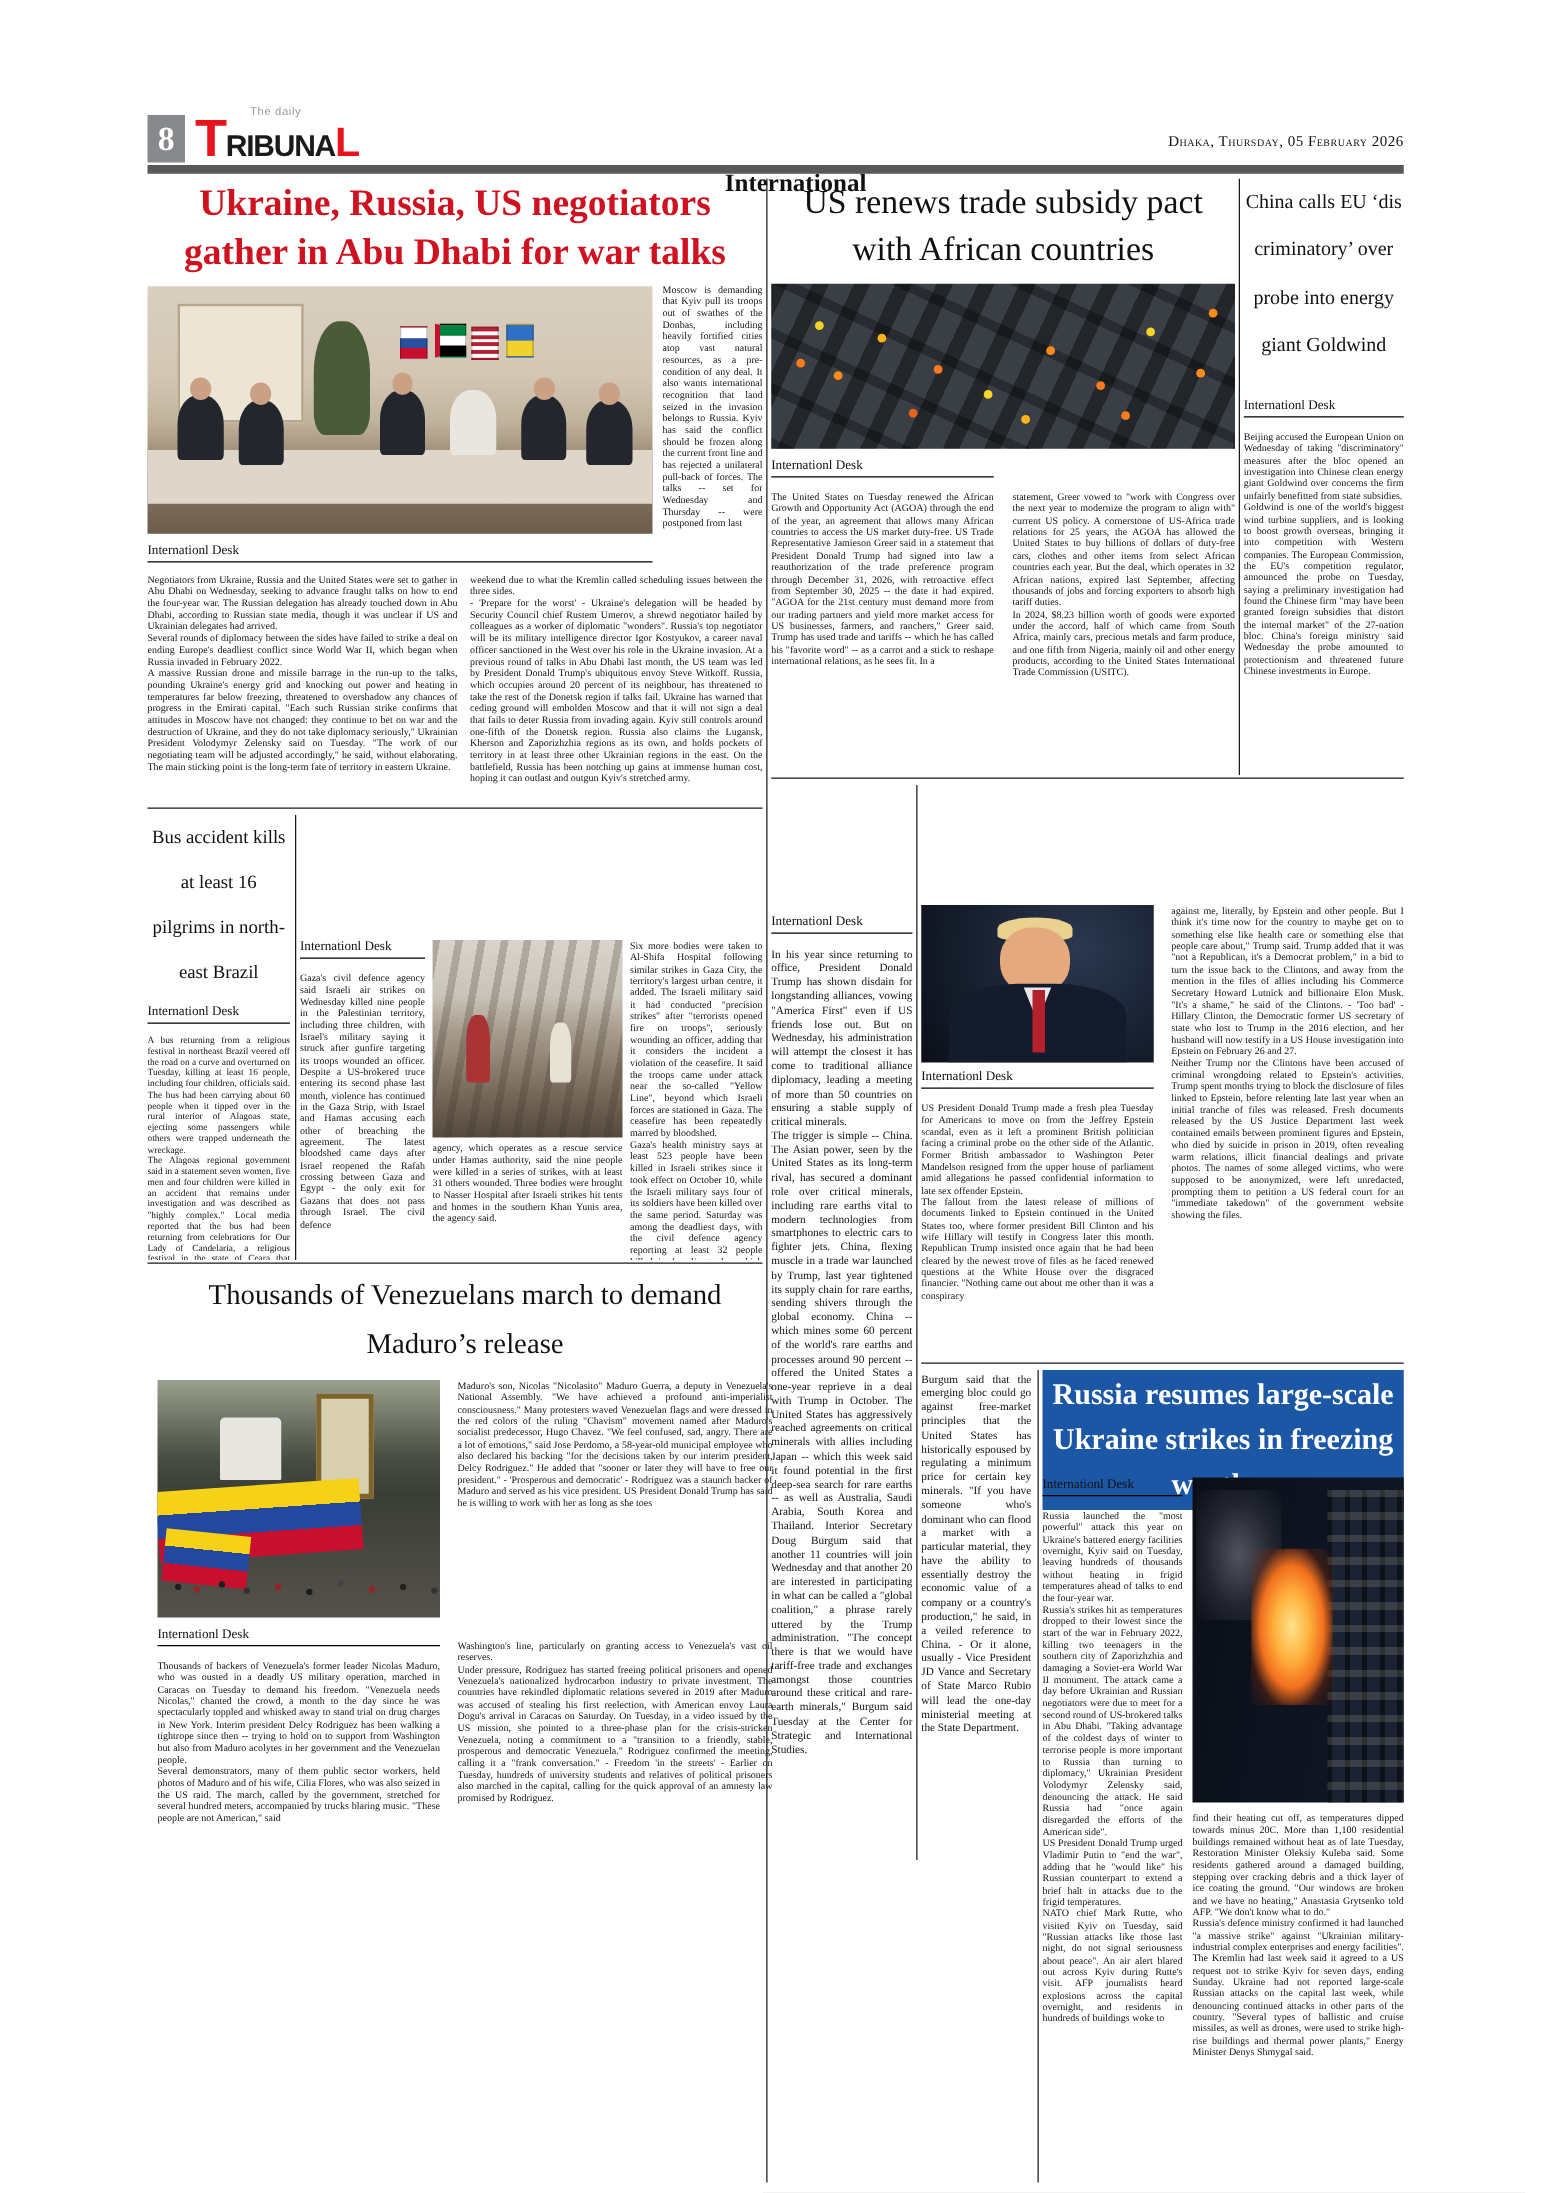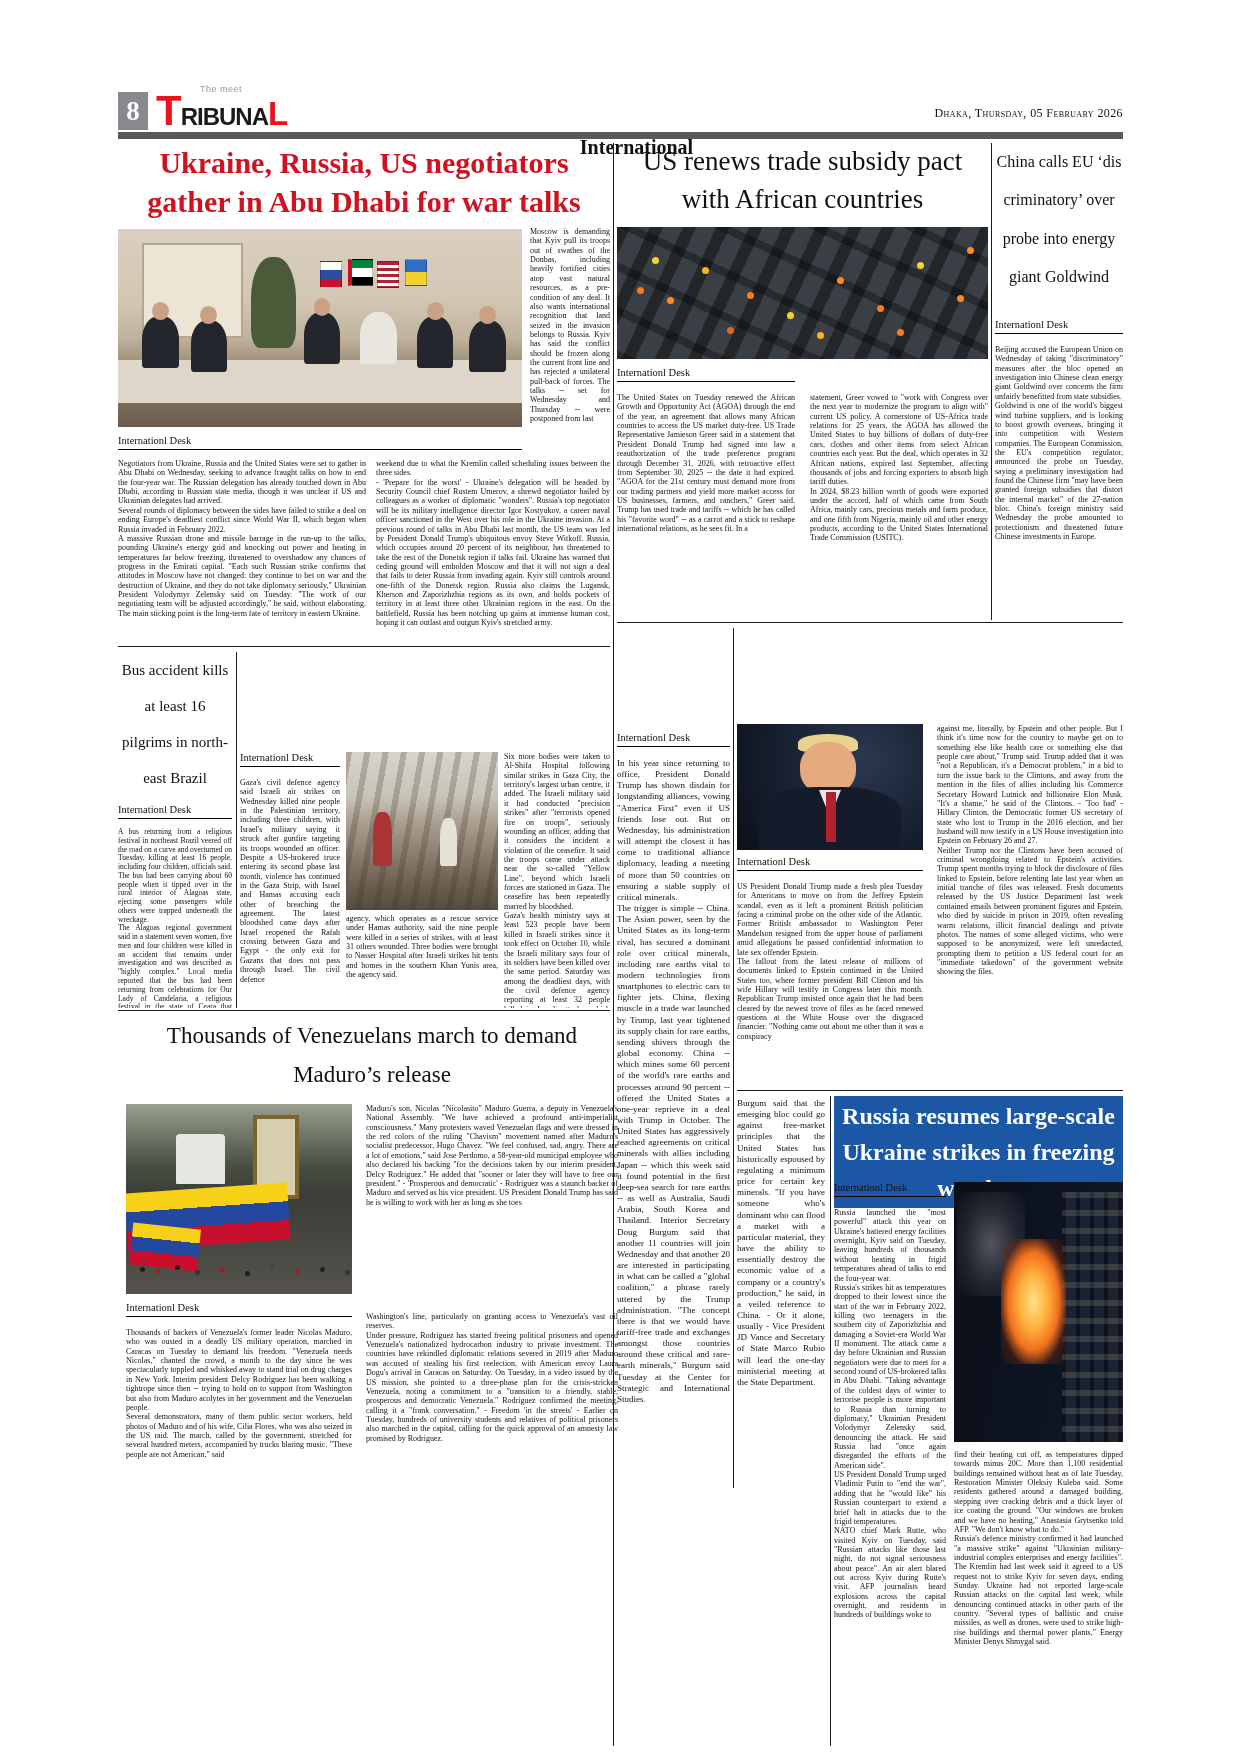--- a/index.html
+++ b/index.html
@@ -95,21 +95,21 @@
   .abs{position:absolute;}
 </style>
 </head>
 <body>
 
 <div id="page">
 
   <div class="masthead">
     <span class="pageno">8</span>
     <span class="logo">
-      <span class="daily">The meet</span>
+      <span class="daily">The daily</span>
       <span class="t1">T</span><span class="mid">RIBUNA</span><span class="t2">L</span>
     </span>
   </div>
   <div class="section-title">International</div>
   <div class="dateline">Dhaka, Thursday, 05 February 2026</div>
   <div class="graybar"></div>
 
   <div class="article" style="left:118px;top:143px;width:492px;height:500px;">
     <div class="hl-ukraine">Ukraine, Russia, US negotiators gather in Abu Dhabi for war talks</div>
     <div class="photo ph-ukraine abs" style="left:0;top:86px;width:404px;height:198px;">

